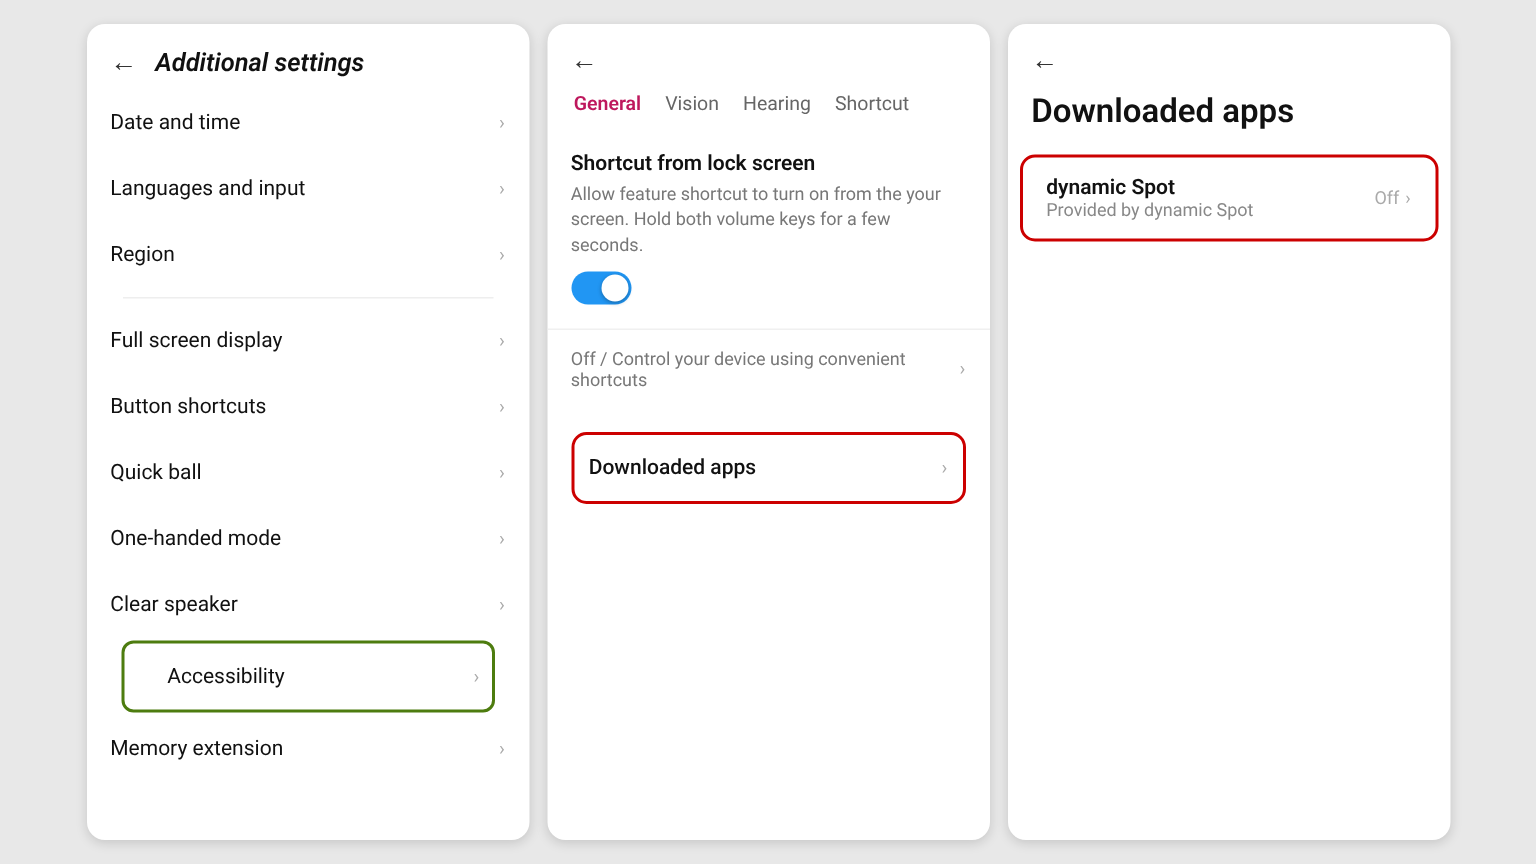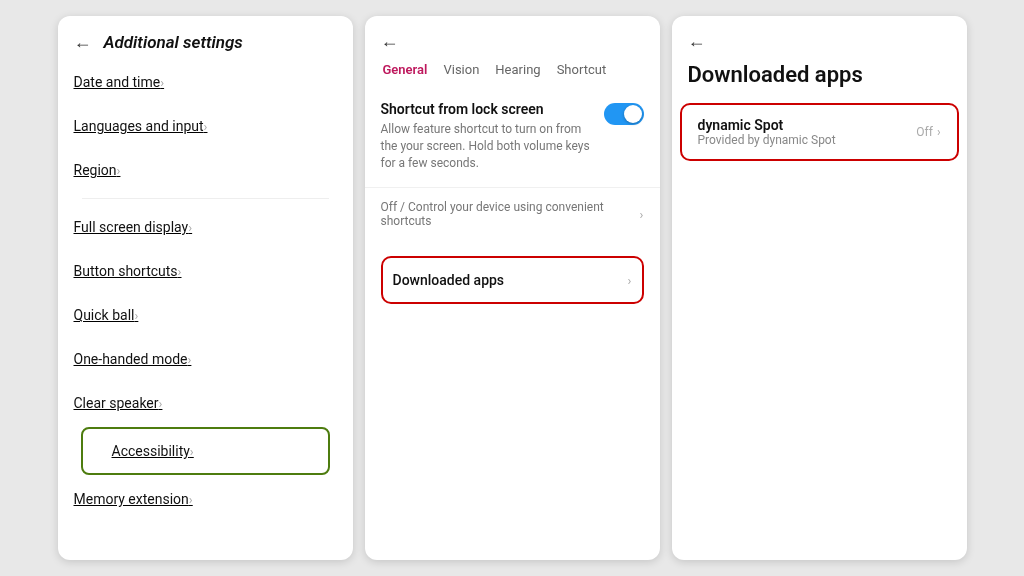--- a/index.html
+++ b/index.html
@@ -79,25 +79,24 @@
       color: #be185d;
       font-weight: 600;
     }
     
     .settings-list {
       padding: 0 8px;
     }
     .settings-item {
       display: flex;
       align-items: center;
-      justify-content: flex-start;
+      justify-content: space-between;
       padding: 14px 8px;
       cursor: pointer;
       border-radius: 8px;
-      text-decoration: underline;
     }
     .settings-item-label {
       font-size: 14px;
       color: #111;
     }
     .settings-item-chevron {
       color: #aaa;
       font-size: 13px;
     }
     .divider {
@@ -126,20 +125,21 @@
     .section-desc {
       font-size: 12px;
       color: #777;
       line-height: 1.4;
     }
     .toggle-row {
       display: flex;
       align-items: flex-start;
       justify-content: space-between;
       gap: 8px;
+      flex-direction: column;
     }
     .toggle-text { flex: 1; }
     
     .toggle {
       width: 40px;
       height: 22px;
       background: #2196F3;
       border-radius: 11px;
       position: relative;
       flex-shrink: 0;

